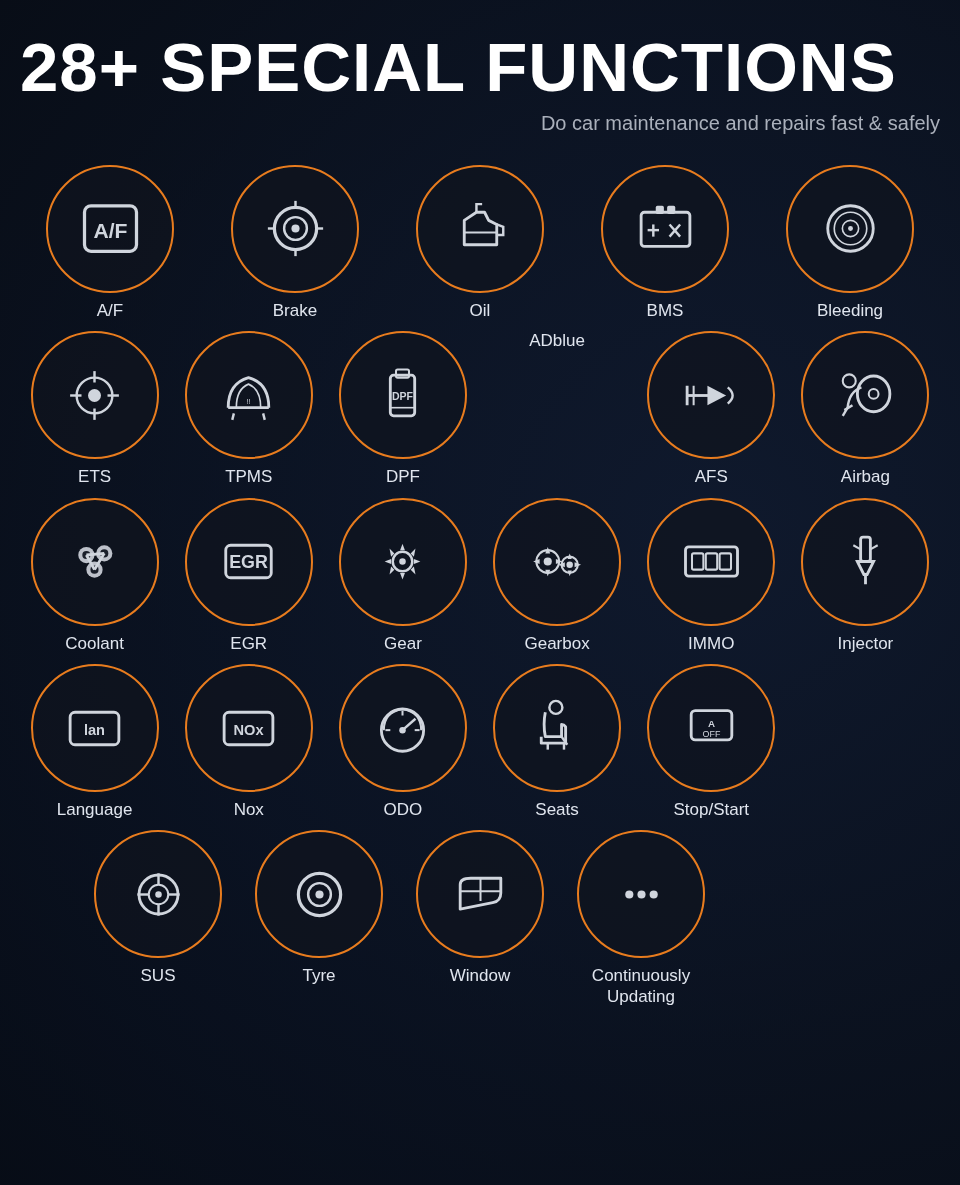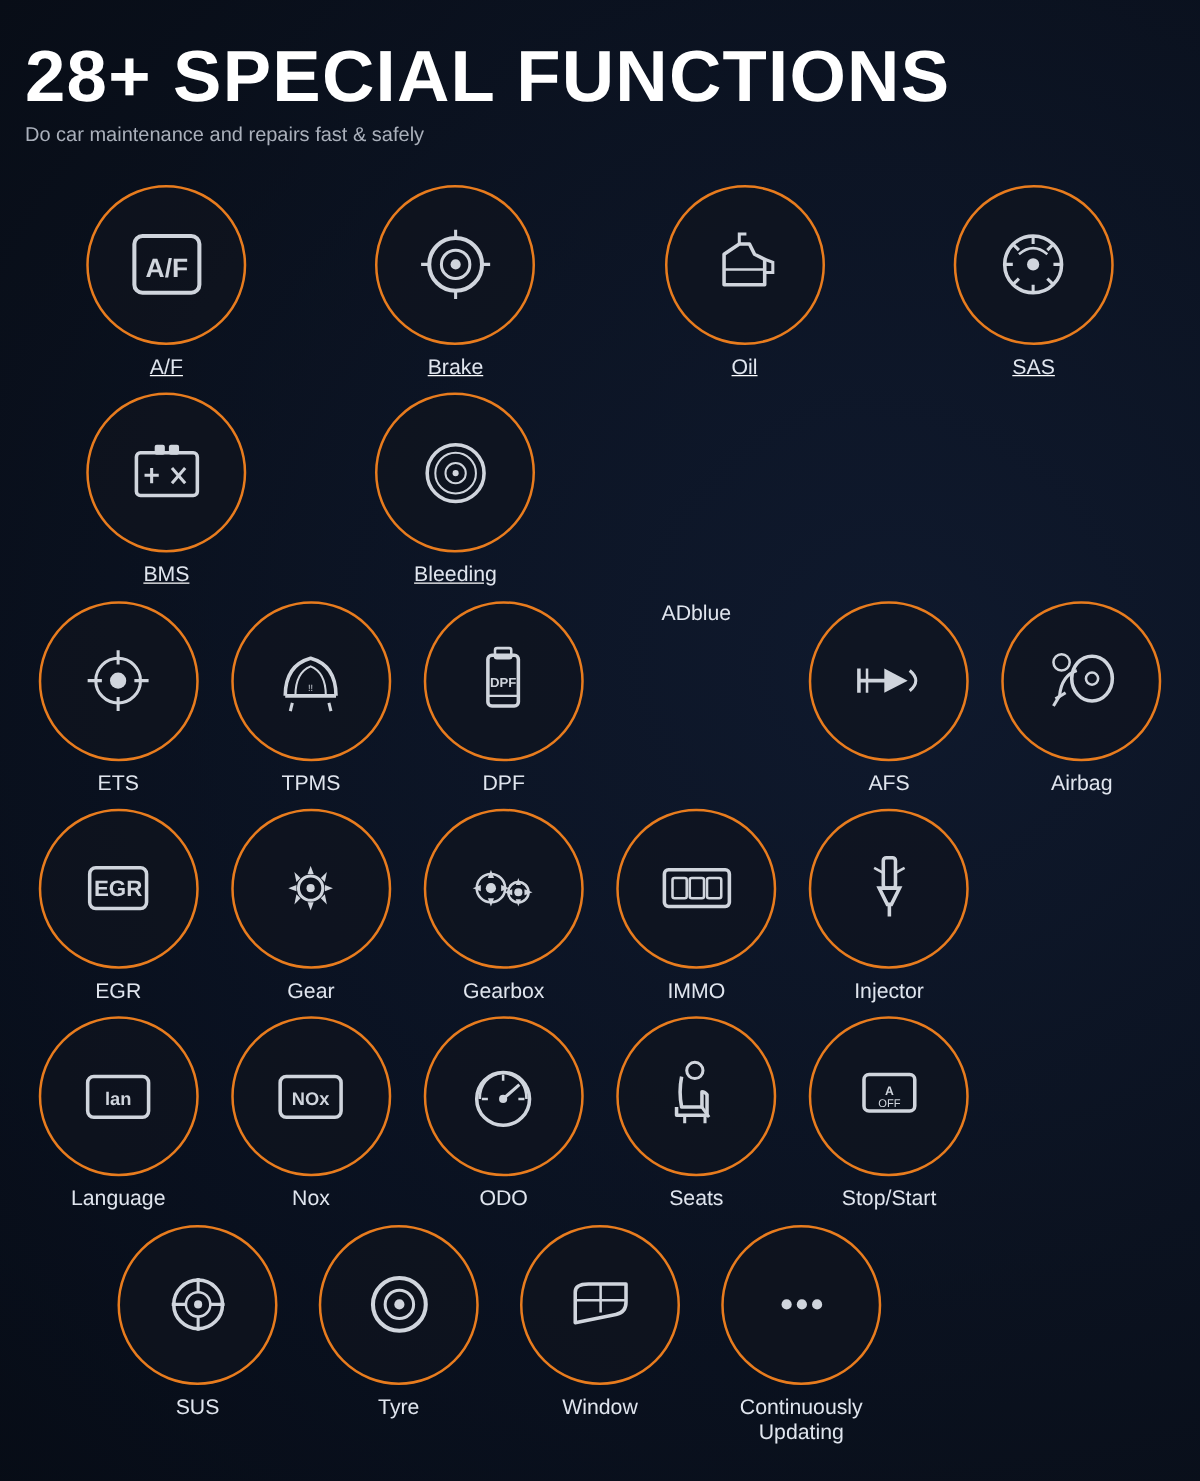--- a/index.html
+++ b/index.html
@@ -30,33 +30,34 @@
       position: relative;
       z-index: 1;
       padding: 30px 20px 20px 20px;
     }
 
     .header {
       margin-bottom: 30px;
     }
 
     .main-title {
-      font-size: 58px;
+      font-size: 69px;
       font-weight: 900;
       color: #ffffff;
       letter-spacing: 1px;
       line-height: 1.1;
       text-transform: uppercase;
     }
 
     .subtitle {
-      font-size: 16px;
+      font-size: 20px;
       color: #aab0bb;
       margin-top: 6px;
       font-weight: 400;
+      text-align: right;
     }
 
     .grid {
       display: grid;
       grid-template-columns: repeat(6, 1fr);
       gap: 10px 5px;
       margin-top: 10px;
     }
 
     .item {
@@ -95,21 +96,21 @@
 </head>
 <body>
 
 <div class="container">
   <div class="header">
     <div class="main-title">28+ SPECIAL FUNCTIONS</div>
     <div class="subtitle">Do car maintenance and repairs  fast &amp; safely</div>
   </div>
 
   <div id="icons-grid">
-      <div class="grid" style="display: grid; grid-template-columns: repeat(4, 1fr); gap: 10px 5px; margin-top: 10px; text-decoration: underline;">
+      <div class="grid" style="display: grid; grid-template-columns: repeat(5, 1fr); gap: 10px 5px; margin-top: 10px;">
         <div class="item">
           <div class="circle">
             <svg viewBox="0 0 80 80">
               <rect x="8" y="12" width="64" height="56" rx="8" ry="8" fill="none" stroke="#d0d5dd" stroke-width="4"></rect>
               <text x="40" y="52" text-anchor="middle" font-size="26" font-weight="bold" fill="#d0d5dd" font-family="Arial">A/F</text>
             </svg>
           </div>
           <div class="label" style="white-space: pre-line;">A/F</div>
         </div>
         <div class="item">
@@ -133,38 +134,20 @@
               <path d="M20 45 L60 45" stroke="#d0d5dd" stroke-width="2.5"></path>
               <path d="M60 35 L68 38 L68 48 L60 48" fill="none" stroke="#d0d5dd" stroke-width="3"></path>
               <path d="M35 20 L35 10 L42 10" stroke="#d0d5dd" stroke-width="3" fill="none"></path>
             </svg>
           </div>
           <div class="label" style="white-space: pre-line;">Oil</div>
         </div>
         <div class="item">
           <div class="circle">
             <svg viewBox="0 0 80 80">
-              <circle cx="40" cy="40" r="28" fill="none" stroke="#d0d5dd" stroke-width="3.5"></circle>
-              <circle cx="40" cy="40" r="6" fill="#d0d5dd"></circle>
-              <path d="M40 12 L40 20" stroke="#d0d5dd" stroke-width="3"></path>
-              <path d="M40 60 L40 68" stroke="#d0d5dd" stroke-width="3"></path>
-              <path d="M12 40 L20 40" stroke="#d0d5dd" stroke-width="3"></path>
-              <path d="M60 40 L68 40" stroke="#d0d5dd" stroke-width="3"></path>
-              <path d="M20 20 L26 26" stroke="#d0d5dd" stroke-width="3"></path>
-              <path d="M54 54 L60 60" stroke="#d0d5dd" stroke-width="3"></path>
-              <path d="M60 20 L54 26" stroke="#d0d5dd" stroke-width="3"></path>
-              <path d="M26 54 L20 60" stroke="#d0d5dd" stroke-width="3"></path>
-              <path d="M26 30 Q40 18 54 30" stroke="#d0d5dd" stroke-width="2.5" fill="none"></path>
-            </svg>
-          </div>
-          <div class="label" style="white-space: pre-line;">SAS</div>
-        </div>
-        <div class="item">
-          <div class="circle">
-            <svg viewBox="0 0 80 80">
               <rect x="10" y="20" width="60" height="42" rx="4" fill="none" stroke="#d0d5dd" stroke-width="3.5"></rect>
               <rect x="28" y="12" width="10" height="10" rx="2" fill="#d0d5dd"></rect>
               <rect x="42" y="12" width="10" height="10" rx="2" fill="#d0d5dd"></rect>
               <line x1="25" y1="35" x2="25" y2="50" stroke="#d0d5dd" stroke-width="3"></line>
               <line x1="18" y1="42" x2="32" y2="42" stroke="#d0d5dd" stroke-width="3"></line>
               <line x1="45" y1="35" x2="58" y2="50" stroke="#d0d5dd" stroke-width="3"></line>
               <line x1="45" y1="50" x2="58" y2="35" stroke="#d0d5dd" stroke-width="3"></line>
             </svg>
           </div>
           <div class="label" style="white-space: pre-line;">BMS</div>
@@ -242,20 +225,38 @@
               <path d="M18 55 Q20 35 35 30" fill="none" stroke="#d0d5dd" stroke-width="3"></path>
               <path d="M18 55 L12 65" stroke="#d0d5dd" stroke-width="3"></path>
               <path d="M14 58 L24 52" stroke="#d0d5dd" stroke-width="3"></path>
               <circle cx="20" cy="22" r="8" fill="none" stroke="#d0d5dd" stroke-width="2.5"></circle>
             </svg>
           </div>
           <div class="label" style="white-space: pre-line;">Airbag</div>
         </div>
       </div>
       <div class="grid" style="display: grid; grid-template-columns: repeat(6, 1fr); gap: 10px 5px; margin-top: 10px;">
+        <div class="item">
+          <div class="circle">
+            <svg viewBox="0 0 80 80">
+              <path d="M40 15 L52 30 L52 50 L28 50 L28 30 Z" fill="none" stroke="#d0d5dd" stroke-width="0"></path>
+              <path d="M20 35 Q20 55 40 60 Q60 55 60 35 Q60 20 40 15 Q20 20 20 35 Z" fill="none" stroke="#d0d5dd" stroke-width="0"></path>
+              <circle cx="30" cy="32" r="10" fill="#d0d5dd" opacity="0.9"></circle>
+              <circle cx="52" cy="30" r="10" fill="#d0d5dd" opacity="0.9"></circle>
+              <circle cx="40" cy="50" r="10" fill="#d0d5dd" opacity="0.9"></circle>
+              <circle cx="30" cy="32" r="5" fill="#1a1f2a"></circle>
+              <circle cx="52" cy="30" r="5" fill="#1a1f2a"></circle>
+              <circle cx="40" cy="50" r="5" fill="#1a1f2a"></circle>
+              <line x1="30" y1="32" x2="52" y2="30" stroke="#d0d5dd" stroke-width="3.5"></line>
+              <line x1="52" y1="30" x2="40" y2="50" stroke="#d0d5dd" stroke-width="3.5"></line>
+              <line x1="40" y1="50" x2="30" y2="32" stroke="#d0d5dd" stroke-width="3.5"></line>
+            </svg>
+          </div>
+          <div class="label" style="white-space: pre-line;">Coolant</div>
+        </div>
         <div class="item">
           <div class="circle">
             <svg viewBox="0 0 80 80">
               <rect x="12" y="20" width="56" height="40" rx="6" fill="none" stroke="#d0d5dd" stroke-width="3.5"></rect>
               <text x="40" y="48" text-anchor="middle" font-size="22" font-weight="bold" fill="#d0d5dd" font-family="Arial">EGR</text>
             </svg>
           </div>
           <div class="label" style="white-space: pre-line;">EGR</div>
         </div>
         <div class="item">

